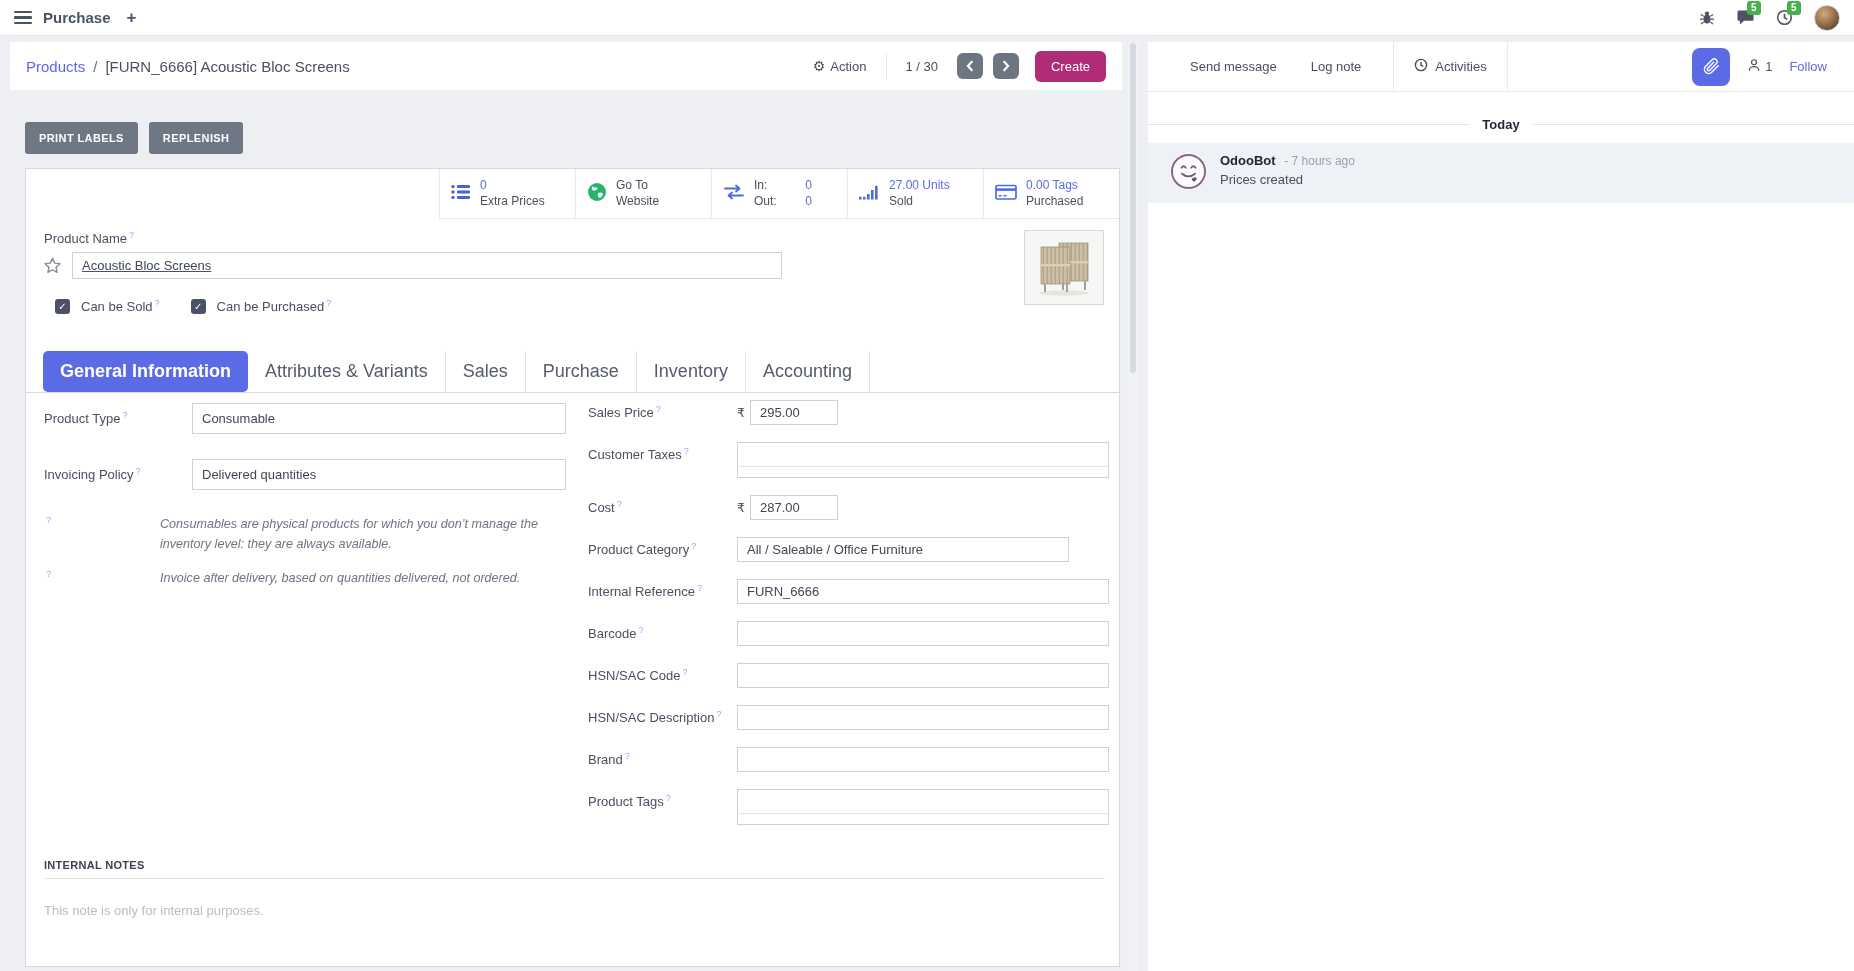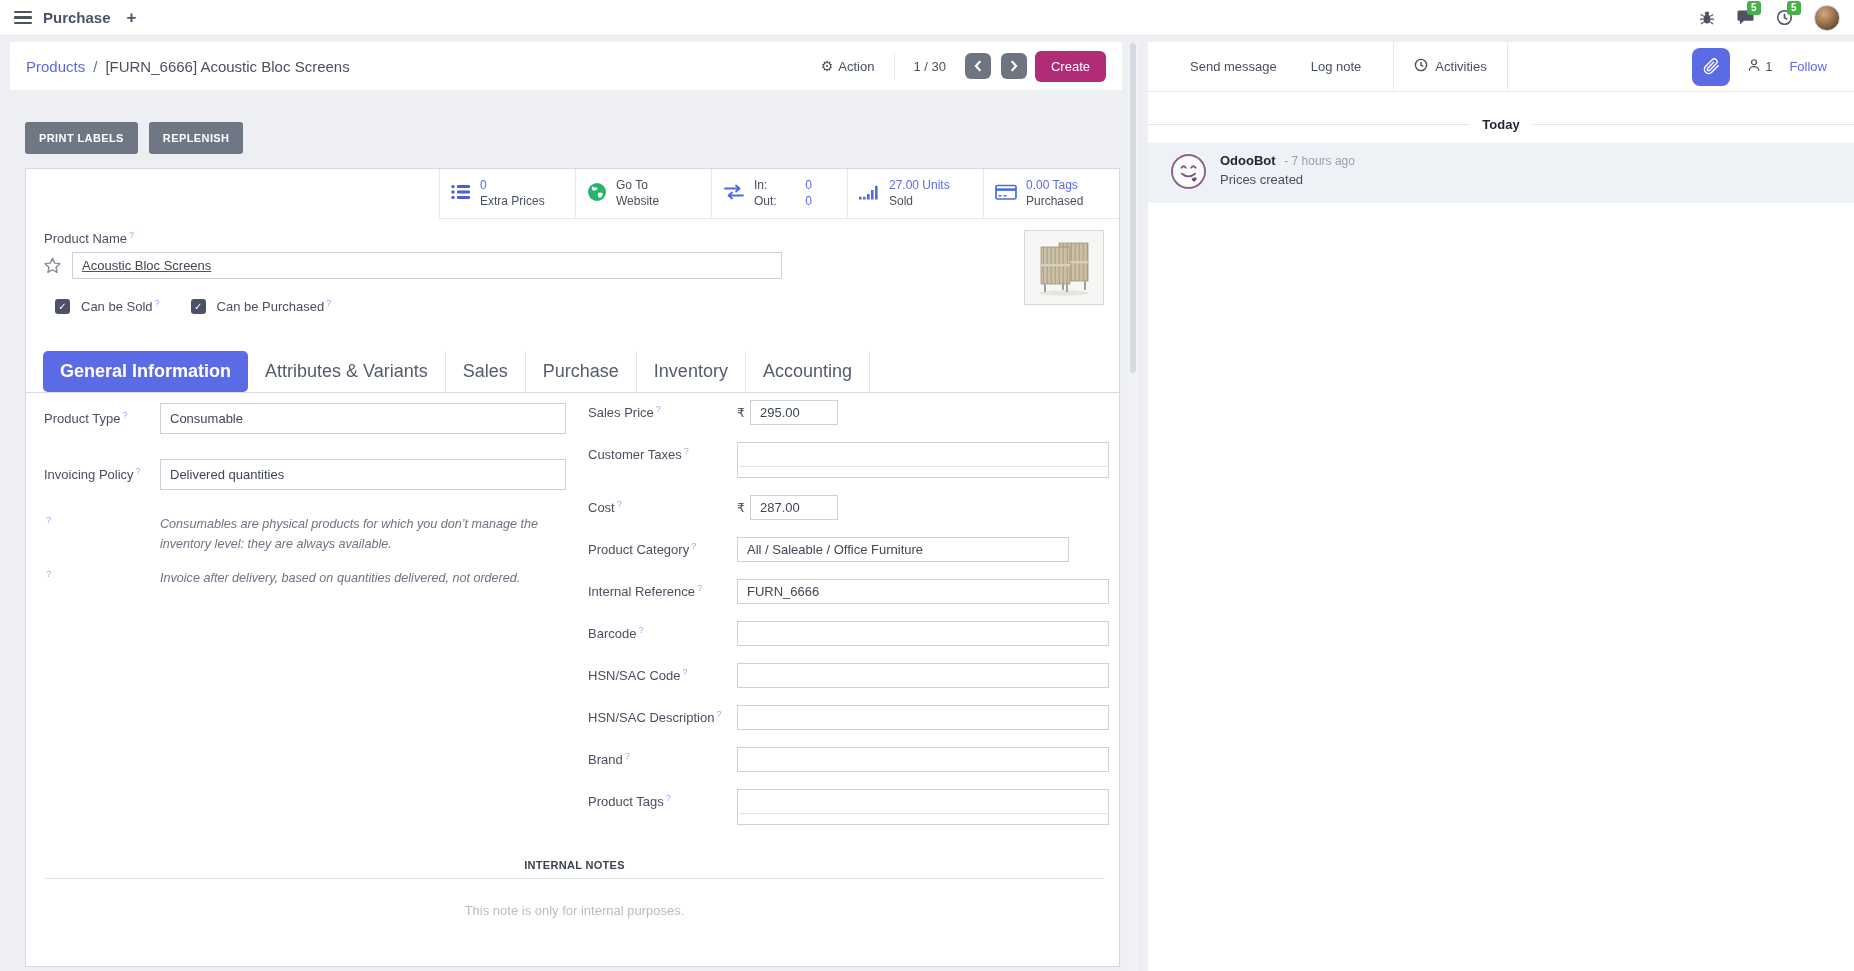--- a/index.html
+++ b/index.html
@@ -30,21 +30,21 @@
   .bc-link { color:#5b6ae5; font-size:15px; cursor:pointer; }
   .bc-sep { color:#6b7280; font-size:15px; margin:0 8px; }
   .bc-current { color:#49505f; font-size:15px; }
   .cp-right { margin-left:auto; display:flex; align-items:center; }
   .action-btn { display:flex; align-items:center; gap:5px; color:#49505f; cursor:pointer; margin-right:20px; }
   .gear-glyph { font-size:14px; line-height:1; }
   .pager-group { display:flex; align-items:center; gap:10px; border-left:1px solid #e6e8ec; padding-left:18px; }
   .pager-count { margin-right:9px; color:#49505f; cursor:pointer; }
   .nav-arrow { width:26px; height:26px; border-radius:6px; background:#6e7582; border:none;
                display:flex; align-items:center; justify-content:center; cursor:pointer; }
-  .create-btn { margin-left:8px; background:#b02c76; color:#fff; font-size:13px; padding:8px 16px;
+  .create-btn { margin-left:16px; background:#b02c76; color:#fff; font-size:13px; padding:8px 16px;
                 border-radius:6px; border:none; cursor:pointer; }
 
   .header-buttons { margin-top:32px; display:flex; gap:11px; padding-left:15px; }
   .hdr-btn { background:#6f7684; color:#fff; font-size:11px; font-weight:700; letter-spacing:.4px;
              padding:10px 14px; border:none; border-radius:3px; cursor:pointer; }
 
   .sheet { position:absolute; top:126px; left:15px; width:1095px; height:799px; background:#fff;
            border:1px solid #d5d8dd; }
 
   
@@ -83,34 +83,34 @@
   .tab.active { background:#5b6ae5; color:#fff; border-radius:5px; border-right:none; font-weight:600; }
 
   
   .col-left  { position:absolute; top:234px; left:18px;  width:522px; }
   .col-right { position:absolute; top:231px; left:562px; width:521px; }
   .frow { display:flex; align-items:flex-start; }
   .col-left  .frow { margin-bottom:25px; }
   .col-right .frow { margin-bottom:17px; }
   .col-left  .lbl { width:116px; flex:none; padding-top:7px; }
   .col-right .lbl { width:149px; flex:none; padding-top:4px; }
-  .fld-lg { flex:1; height:31px; }
+  .fld-lg { flex:1; height:31px;margin-left:32px; }
   .fld-sm { width:88px; height:25px; }
   .fld-full { flex:1; height:25px; }
   .fld-cat { width:332px; height:25px; }
   .monetary { display:flex; align-items:center; gap:5px; }
   .currency { font-size:12.5px; color:#49505f; font-family:"DejaVu Sans", sans-serif; }
   .tags-box { flex:1; height:36px; border:1px solid #ccd0d7; position:relative; cursor:text; }
   .tags-box::after { content:""; position:absolute; left:1px; right:1px; bottom:10px; border-top:1px solid #dfe2e7; }
   .note-row { display:flex; margin-bottom:15px; }
   .note-q { width:116px; flex:none; }
   .note-text { font-style:italic; color:#6d7482; font-size:12.6px; line-height:1.55; flex:1; }
 
   
-  .internal-notes { position:absolute; left:18px; right:14px; top:690px;text-align:center; }
+  .internal-notes { position:absolute; left:18px; right:14px; top:690px; }
   .in-title { font-size:11px; font-weight:700; color:#3c4352; letter-spacing:.3px;
               border-bottom:1px solid #e2e4e8; padding-bottom:7px; }
   .in-placeholder { margin-top:24px; color:#b7bcc5; font-size:13px; cursor:text; }
 
   
   .vscroll { position:absolute; top:6px; left:1128px; width:10px; bottom:0; background:#f1f2f5; }
   .vthumb { margin:1px 2px; height:330px; background:#d6d9df; border-radius:4px; cursor:grab; }
 
   
   .chatter { position:absolute; top:6px; left:1148px; right:0; bottom:0; background:#fff; }

